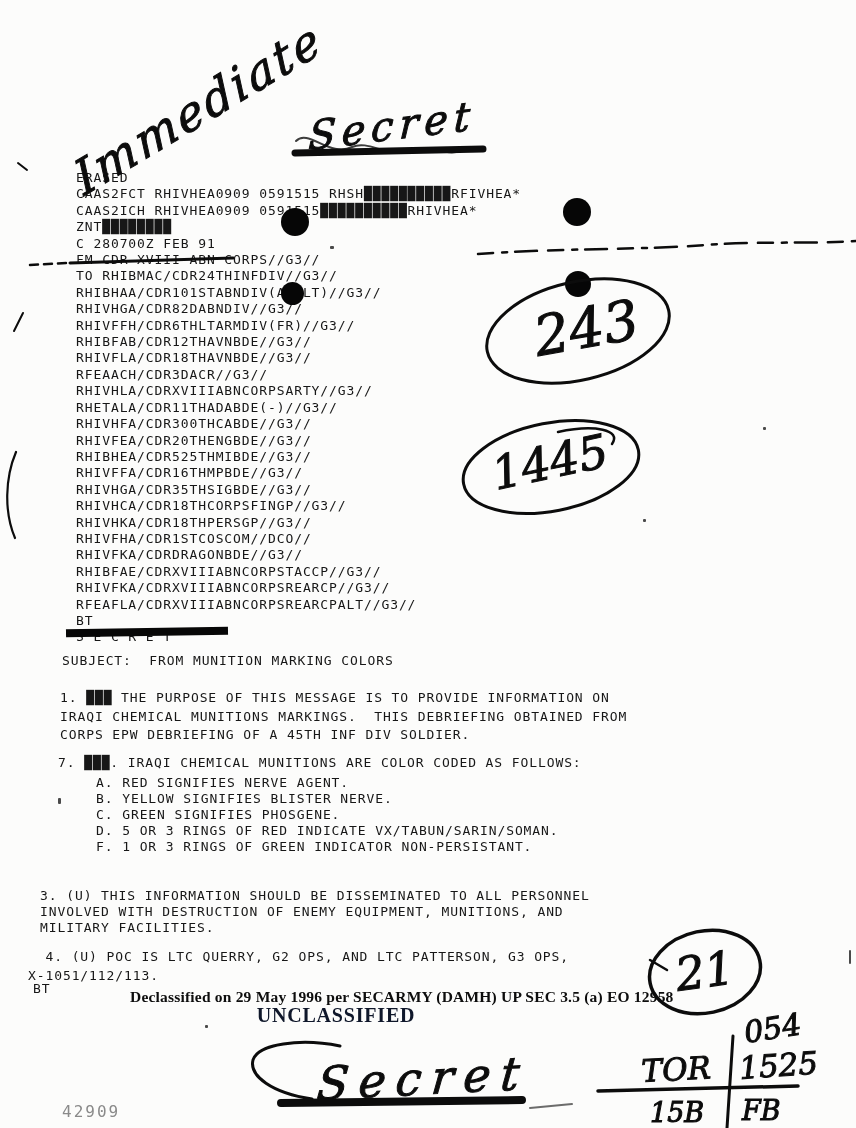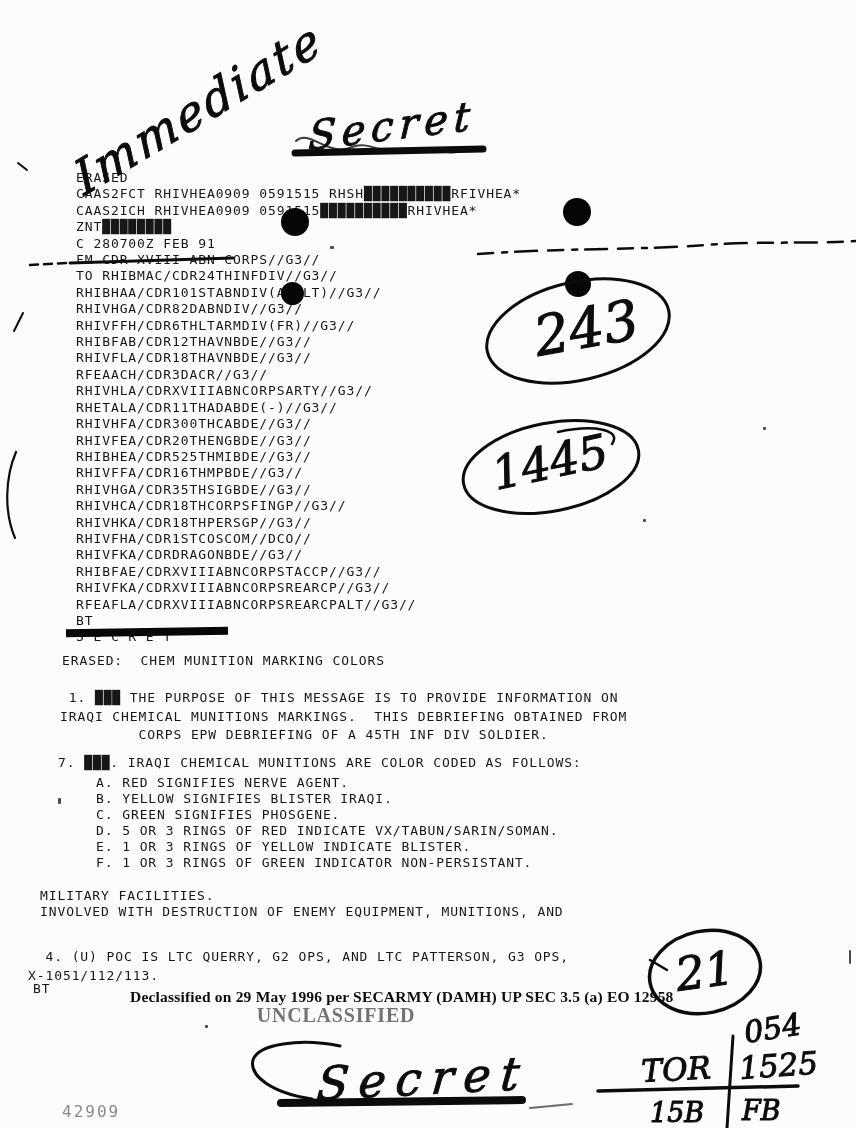--- a/index.html
+++ b/index.html
@@ -4,56 +4,56 @@
 <style>
   html,body{margin:0;padding:0;}
   body{width:856px;height:1128px;background:#fbfbfa;position:relative;overflow:hidden;
        font-family:"DejaVu Sans Mono",monospace;}
   .page{position:absolute;inset:0;background:#fcfcfb;}
   .typed{position:absolute;color:#1c1c1c;font-size:13px;letter-spacing:0.9px;
          white-space:pre;filter:blur(0.32px) contrast(1.05);}
   .typed div{height:auto;}
   .header-block{left:76px;top:170px;line-height:16.4px;}
   .subject-line{left:62px;top:653px;}
-  .para1{left:60px;top:689px;line-height:18.7px;text-align:center;}
+  .para1{left:60px;top:689px;line-height:18.7px;}
   .para2intro{left:58px;top:755px;}
   .codes{left:96px;top:775px;line-height:15.95px;}
   .para3{left:40px;top:888px;line-height:16.2px;}
   .para4{left:28px;top:948px;line-height:18.5px;}
   .bt2{left:33px;top:981px;}
   .stamp{position:absolute;left:130px;top:988px;font-family:Liberation Serif, serif;
          font-weight:bold;font-size:15.5px;letter-spacing:0.2px;color:#0d0d0d;white-space:nowrap;}
   .unclass{position:absolute;left:246px;top:1004px;width:180px;text-align:center;
            font-family:"Liberation Serif",serif;font-weight:bold;font-size:20px;
-           letter-spacing:0.8px;color:#737373;}
+           letter-spacing:0.8px;color:#0f172a;}
   .faintnum{position:absolute;left:62px;top:1102px;color:#8a8a8a;font-size:16px;
             letter-spacing:2px;filter:blur(0.6px);}
   .dot{position:absolute;background:#060606;border-radius:50%;}
   .dot1{left:281px;top:208px;width:28px;height:28px;}
   .dot2{left:563px;top:198px;width:28px;height:28px;}
   .dot3{left:565px;top:271px;width:26px;height:26px;}
   .dot4{left:281px;top:282px;width:23px;height:23px;}
   .bar{position:absolute;background:#070707;}
   .secret-typed-strike{left:66px;top:628px;width:162px;height:8px;transform:rotate(-0.8deg);}
   .speck{position:absolute;background:#4a4a4a;border-radius:1px;}
   svg.overlay{position:absolute;left:0;top:0;pointer-events:none;}
   .hw{font-family:"DejaVu Serif",serif;font-style:italic;fill:#0c0c0c;}
 </style>
 </head>
 <body>
 
 <div class="page">
 
   <div class="typed header-block"><div>ERASED</div><div>CAAS2FCT RHIVHEA0909 0591515 RHSH██████████RFIVHEA*</div><div>CAAS2ICH RHIVHEA0909 0591515██████████RHIVHEA*</div><div>ZNT████████</div><div>C 280700Z FEB 91</div><div>FM CDR XVIII ABN CORPS//G3//</div><div>TO RHIBMAC/CDR24THINFDIV//G3//</div><div>RHIBHAA/CDR101STABNDIV(AASLT)//G3//</div><div>RHIVHGA/CDR82DABNDIV//G3//</div><div>RHIVFFH/CDR6THLTARMDIV(FR)//G3//</div><div>RHIBFAB/CDR12THAVNBDE//G3//</div><div>RHIVFLA/CDR18THAVNBDE//G3//</div><div>RFEAACH/CDR3DACR//G3//</div><div>RHIVHLA/CDRXVIIIABNCORPSARTY//G3//</div><div>RHETALA/CDR11THADABDE(-)//G3//</div><div>RHIVHFA/CDR300THCABDE//G3//</div><div>RHIVFEA/CDR20THENGBDE//G3//</div><div>RHIBHEA/CDR525THMIBDE//G3//</div><div>RHIVFFA/CDR16THMPBDE//G3//</div><div>RHIVHGA/CDR35THSIGBDE//G3//</div><div>RHIVHCA/CDR18THCORPSFINGP//G3//</div><div>RHIVHKA/CDR18THPERSGP//G3//</div><div>RHIVFHA/CDR1STCOSCOM//DCO//</div><div>RHIVFKA/CDRDRAGONBDE//G3//</div><div>RHIBFAE/CDRXVIIIABNCORPSTACCP//G3//</div><div>RHIVFKA/CDRXVIIIABNCORPSREARCP//G3//</div><div>RFEAFLA/CDRXVIIIABNCORPSREARCPALT//G3//</div><div>BT</div><div>S E C R E T</div></div>
 
-  <div class="typed subject-line">ERASED:  CHEM MUNITION MARKING COLORS</div>
+  <div class="typed subject-line">SUBJECT:  FROM MUNITION MARKING COLORS</div>
   <div class="typed para1"><div>1. ███ THE PURPOSE OF THIS MESSAGE IS TO PROVIDE INFORMATION ON</div><div>IRAQI CHEMICAL MUNITIONS MARKINGS.  THIS DEBRIEFING OBTAINED FROM</div><div>CORPS EPW DEBRIEFING OF A 45TH INF DIV SOLDIER.</div></div>
   <div class="typed para2intro">7. ███. IRAQI CHEMICAL MUNITIONS ARE COLOR CODED AS FOLLOWS:</div>
-  <div class="typed codes"><div>A. RED SIGNIFIES NERVE AGENT.</div><div>B. YELLOW SIGNIFIES BLISTER IRAQI.</div><div>C. GREEN SIGNIFIES PHOSGENE.</div><div>D. 5 OR 3 RINGS OF RED INDICATE VX/TABUN/SARIN/SOMAN.</div><div>E. 1 OR 3 RINGS OF YELLOW INDICATE BLISTER.</div><div>F. 1 OR 3 RINGS OF GREEN INDICATOR NON-PERSISTANT.</div></div>
-  <div class="typed para3"><div>MILITARY FACILITIES.</div><div>INVOLVED WITH DESTRUCTION OF ENEMY EQUIPMENT, MUNITIONS, AND</div></div>
+  <div class="typed codes"><div>A. RED SIGNIFIES NERVE AGENT.</div><div>B. YELLOW SIGNIFIES BLISTER NERVE.</div><div>C. GREEN SIGNIFIES PHOSGENE.</div><div>D. 5 OR 3 RINGS OF RED INDICATE VX/TABUN/SARIN/SOMAN.</div><div>F. 1 OR 3 RINGS OF GREEN INDICATOR NON-PERSISTANT.</div></div>
+  <div class="typed para3"><div>3. (U) THIS INFORMATION SHOULD BE DISSEMINATED TO ALL PERSONNEL</div><div>INVOLVED WITH DESTRUCTION OF ENEMY EQUIPMENT, MUNITIONS, AND</div><div>MILITARY FACILITIES.</div></div>
   <div class="typed para4"><div>  4. (U) POC IS LTC QUERRY, G2 OPS, AND LTC PATTERSON, G3 OPS,</div><div>X-1051/112/113.</div></div>
   <div class="typed bt2">BT</div>
 
   <div class="stamp">Declassified on 29 May 1996 per SECARMY (DAMH) UP SEC 3.5 (a) EO 12958</div>
   <div class="unclass">UNCLASSIFIED</div>
   <div class="faintnum">42909</div>
 
   <div class="dot dot1"></div>
   <div class="dot dot2"></div>
   <div class="dot dot3"></div>

